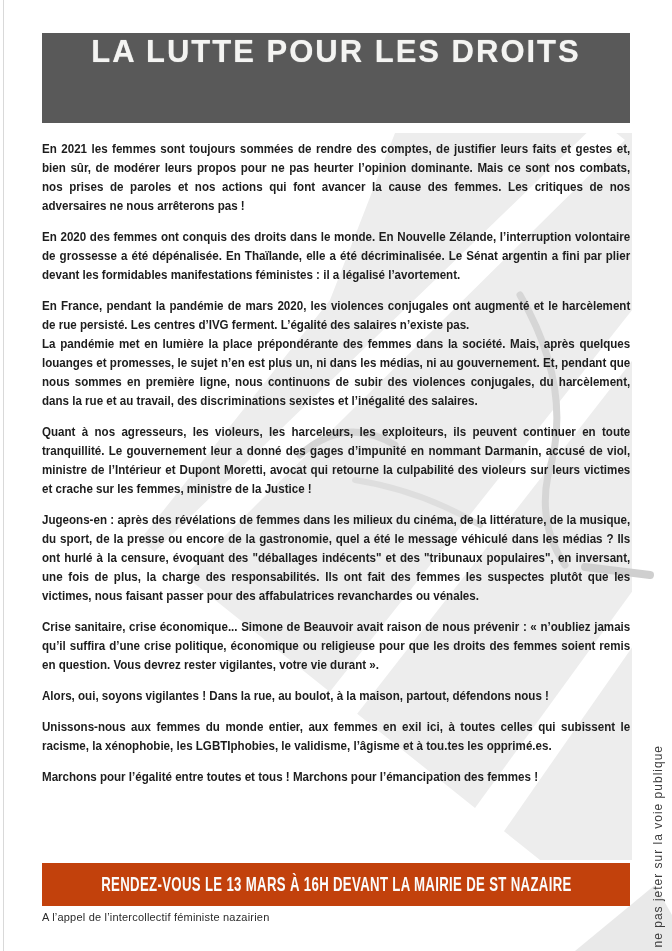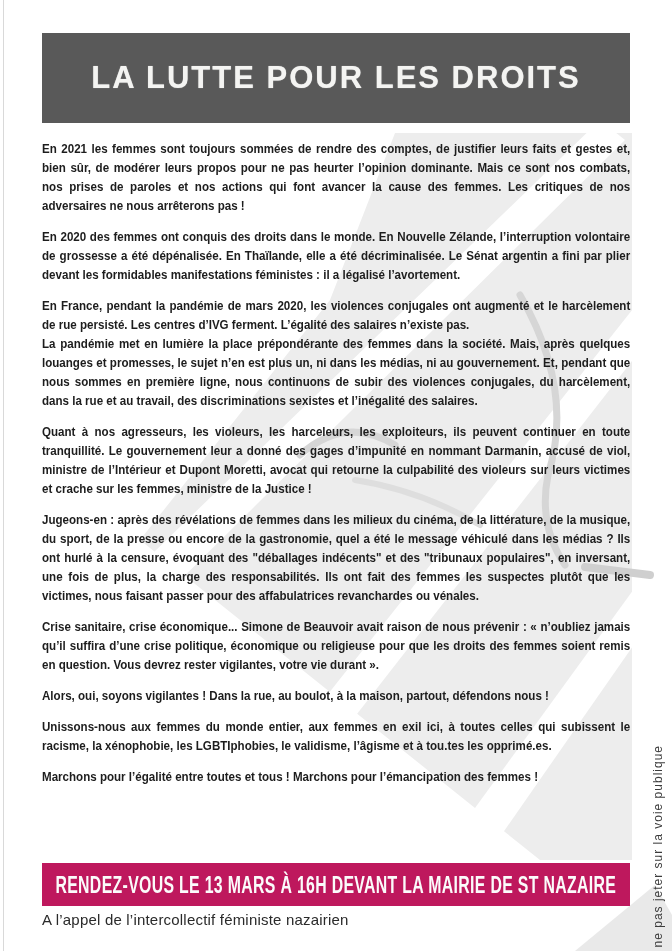--- a/index.html
+++ b/index.html
@@ -26,21 +26,20 @@
   }
   .title-box {
     position: absolute;
     left: 42px; top: 33px;
     width: 588px; height: 90px;
     background: #595959;
     color: #f4f4f2;
     z-index: 3;
     display: flex;
     flex-direction: column;
-    justify-content: center;
     align-items: center;
     text-align: center;
     font-weight: bold;
     font-size: 31px;
     line-height: 38px;
     letter-spacing: 2px;
     text-shadow: 0 0 1px rgba(255,255,255,0.6);
   }
   .body-text {
     position: absolute;
@@ -56,43 +55,43 @@
     text-align: justify;
     hyphens: auto;
     -webkit-hyphens: auto;
   }
   .body-text p { margin: 0 0 12px 0; }
   .body-text p.tight { margin-bottom: 0; }
   .rdv-banner {
     position: absolute;
     left: 42px; top: 863px;
     width: 588px; height: 43px;
-    background: #be185d;
+    background: #c2410c;
     color: #fbfbfb;
     z-index: 3;
     display: flex;
     justify-content: center;
     align-items: center;
     font-weight: bold;
-    font-size: 24px;
+    font-size: 20px;
     white-space: nowrap;
     overflow: visible;
   }
   .rdv-banner .squeeze {
     display: inline-block;
     transform: scaleX(0.66);
     transform-origin: center;
     letter-spacing: 0.5px;
   }
   .credit-line {
     position: absolute;
     left: 42px; top: 911px;
     z-index: 3;
     color: #2a2a2a;
-    font-size: 15px;
+    font-size: 11px;
     letter-spacing: 0.2px;
   }
   .side-note {
     position: absolute;
     right: 7px; bottom: 4px;
     z-index: 3;
     writing-mode: vertical-rl;
     transform: rotate(180deg);
     color: #3c3c3c;
     font-size: 12px;

